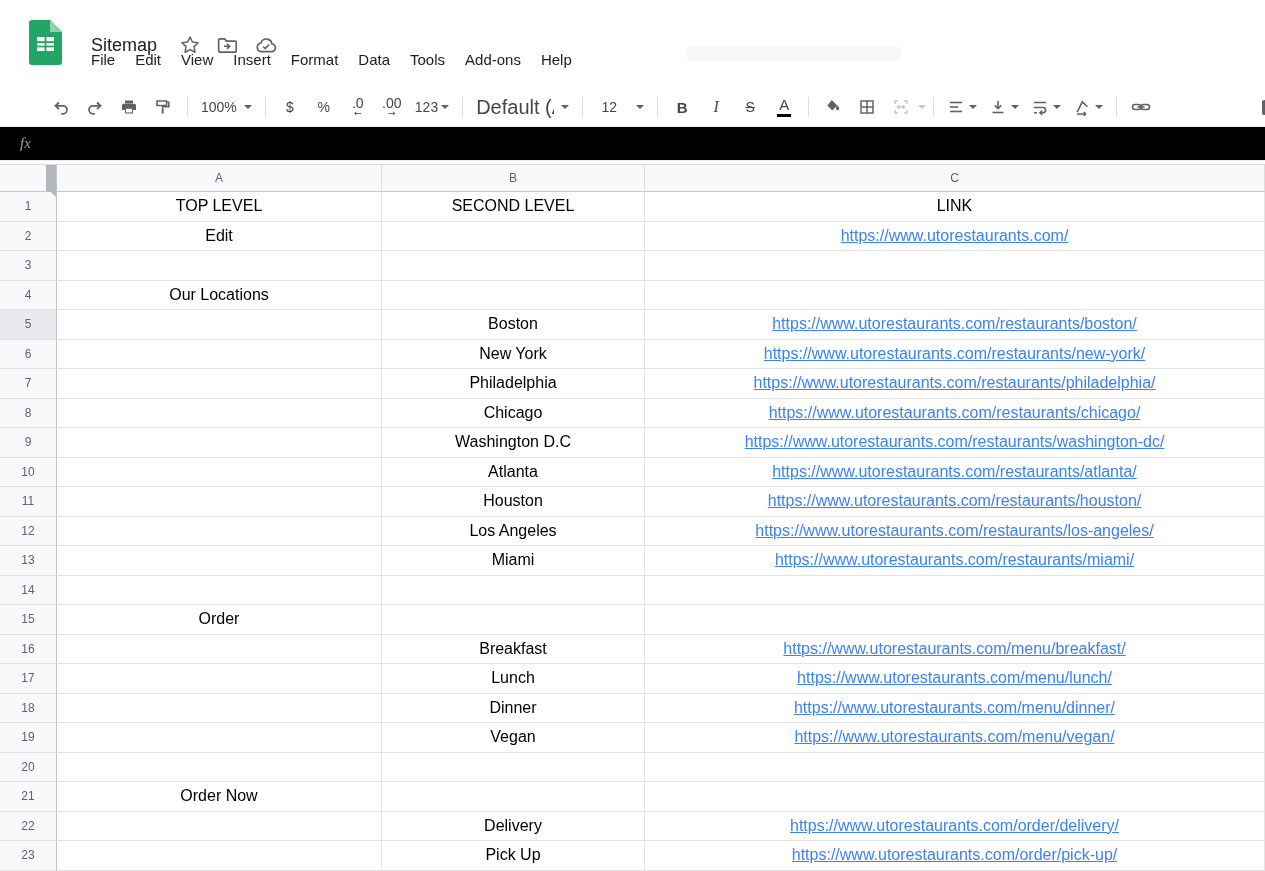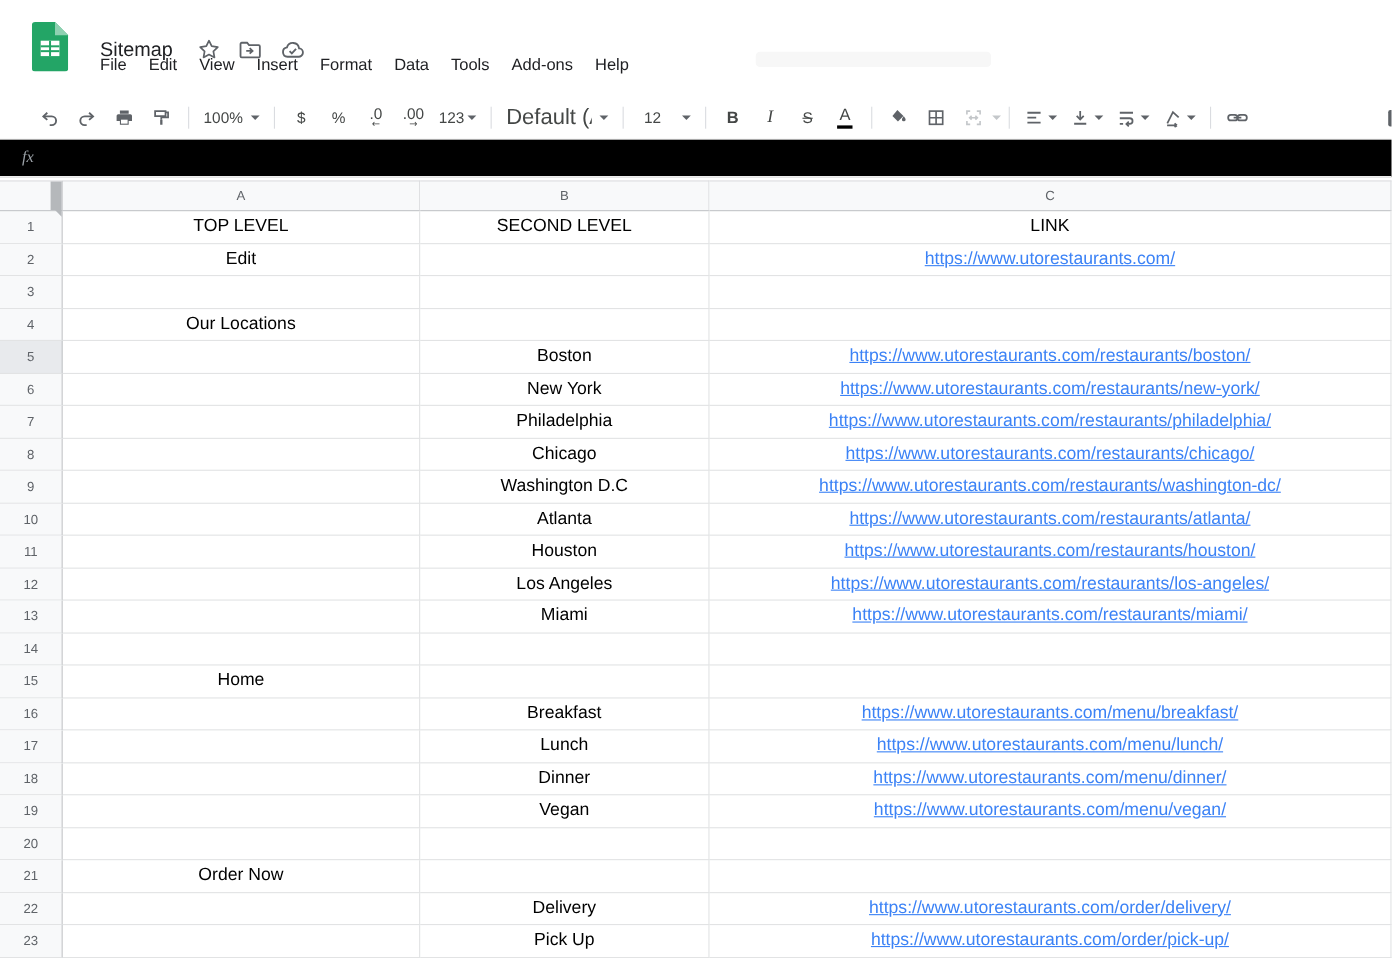--- a/index.html
+++ b/index.html
@@ -12,21 +12,21 @@
   .title-row { position:absolute; left:91px; top:32px; display:flex; align-items:center; height:26px; }
   .doc-title { font-size:18px; color:#202124; margin-right:23px; }
   .hicon { margin-right:17px; display:flex; align-items:center; cursor:pointer; }
   .menu-bar { position:absolute; left:89px; top:51px; display:flex; }
   .menu-item { font-size:15px; color:#202124; margin:0 10px; cursor:pointer; }
   .menu-item:first-child { margin-left:2px; }
   .menu-blur { position:absolute; left:687px; top:47px; width:214px; height:14px; background:#f7f7f7; border-radius:4px; }
 
   
   .toolbar { position:absolute; top:88px; left:0; right:0; height:39px; background:#fff;
-    border-bottom:1px solid #ededed; display:flex; align-items:center; padding-left:28px; }
+    border-bottom:1px solid #ededed; display:flex; align-items:center; padding-left:44px; }
   .tbtn { display:flex; align-items:center; justify-content:center; min-width:26px; height:26px;
     margin:0 4px; border:none; background:none; color:#444746; font-size:14px; cursor:pointer; padding:0 2px; }
   .sep { width:1px; height:20px; background:#dadce0; margin:0 7px; flex:none; }
   .caret { width:0; height:0; border-left:4px solid transparent; border-right:4px solid transparent;
     border-top:4px solid #5f6368; margin-left:7px; flex:none; }
   .caret.dis { border-top-color:#c4c7ca; }
   .ticon { display:flex; align-items:center; }
   .lbl-b { font-weight:bold; font-size:15px; }
   .lbl-i { font-style:italic; font-family:"Liberation Serif",serif; font-size:16px; }
   .lbl-s { text-decoration:line-through; font-size:14px; }
@@ -378,21 +378,21 @@
     <div class="cell"></div>
     <div class="cell">Miami</div>
     <div class="cell">
       <span class="link">https://www.utorestaurants.com/restaurants/miami/</span>
     </div>
     <div class="rowhdr">14</div>
     <div class="cell"></div>
     <div class="cell"></div>
     <div class="cell"></div>
     <div class="rowhdr">15</div>
-    <div class="cell">Home</div>
+    <div class="cell">Order</div>
     <div class="cell"></div>
     <div class="cell"></div>
     <div class="rowhdr">16</div>
     <div class="cell"></div>
     <div class="cell">Breakfast</div>
     <div class="cell">
       <span class="link">https://www.utorestaurants.com/menu/breakfast/</span>
     </div>
     <div class="rowhdr">17</div>
     <div class="cell"></div>

